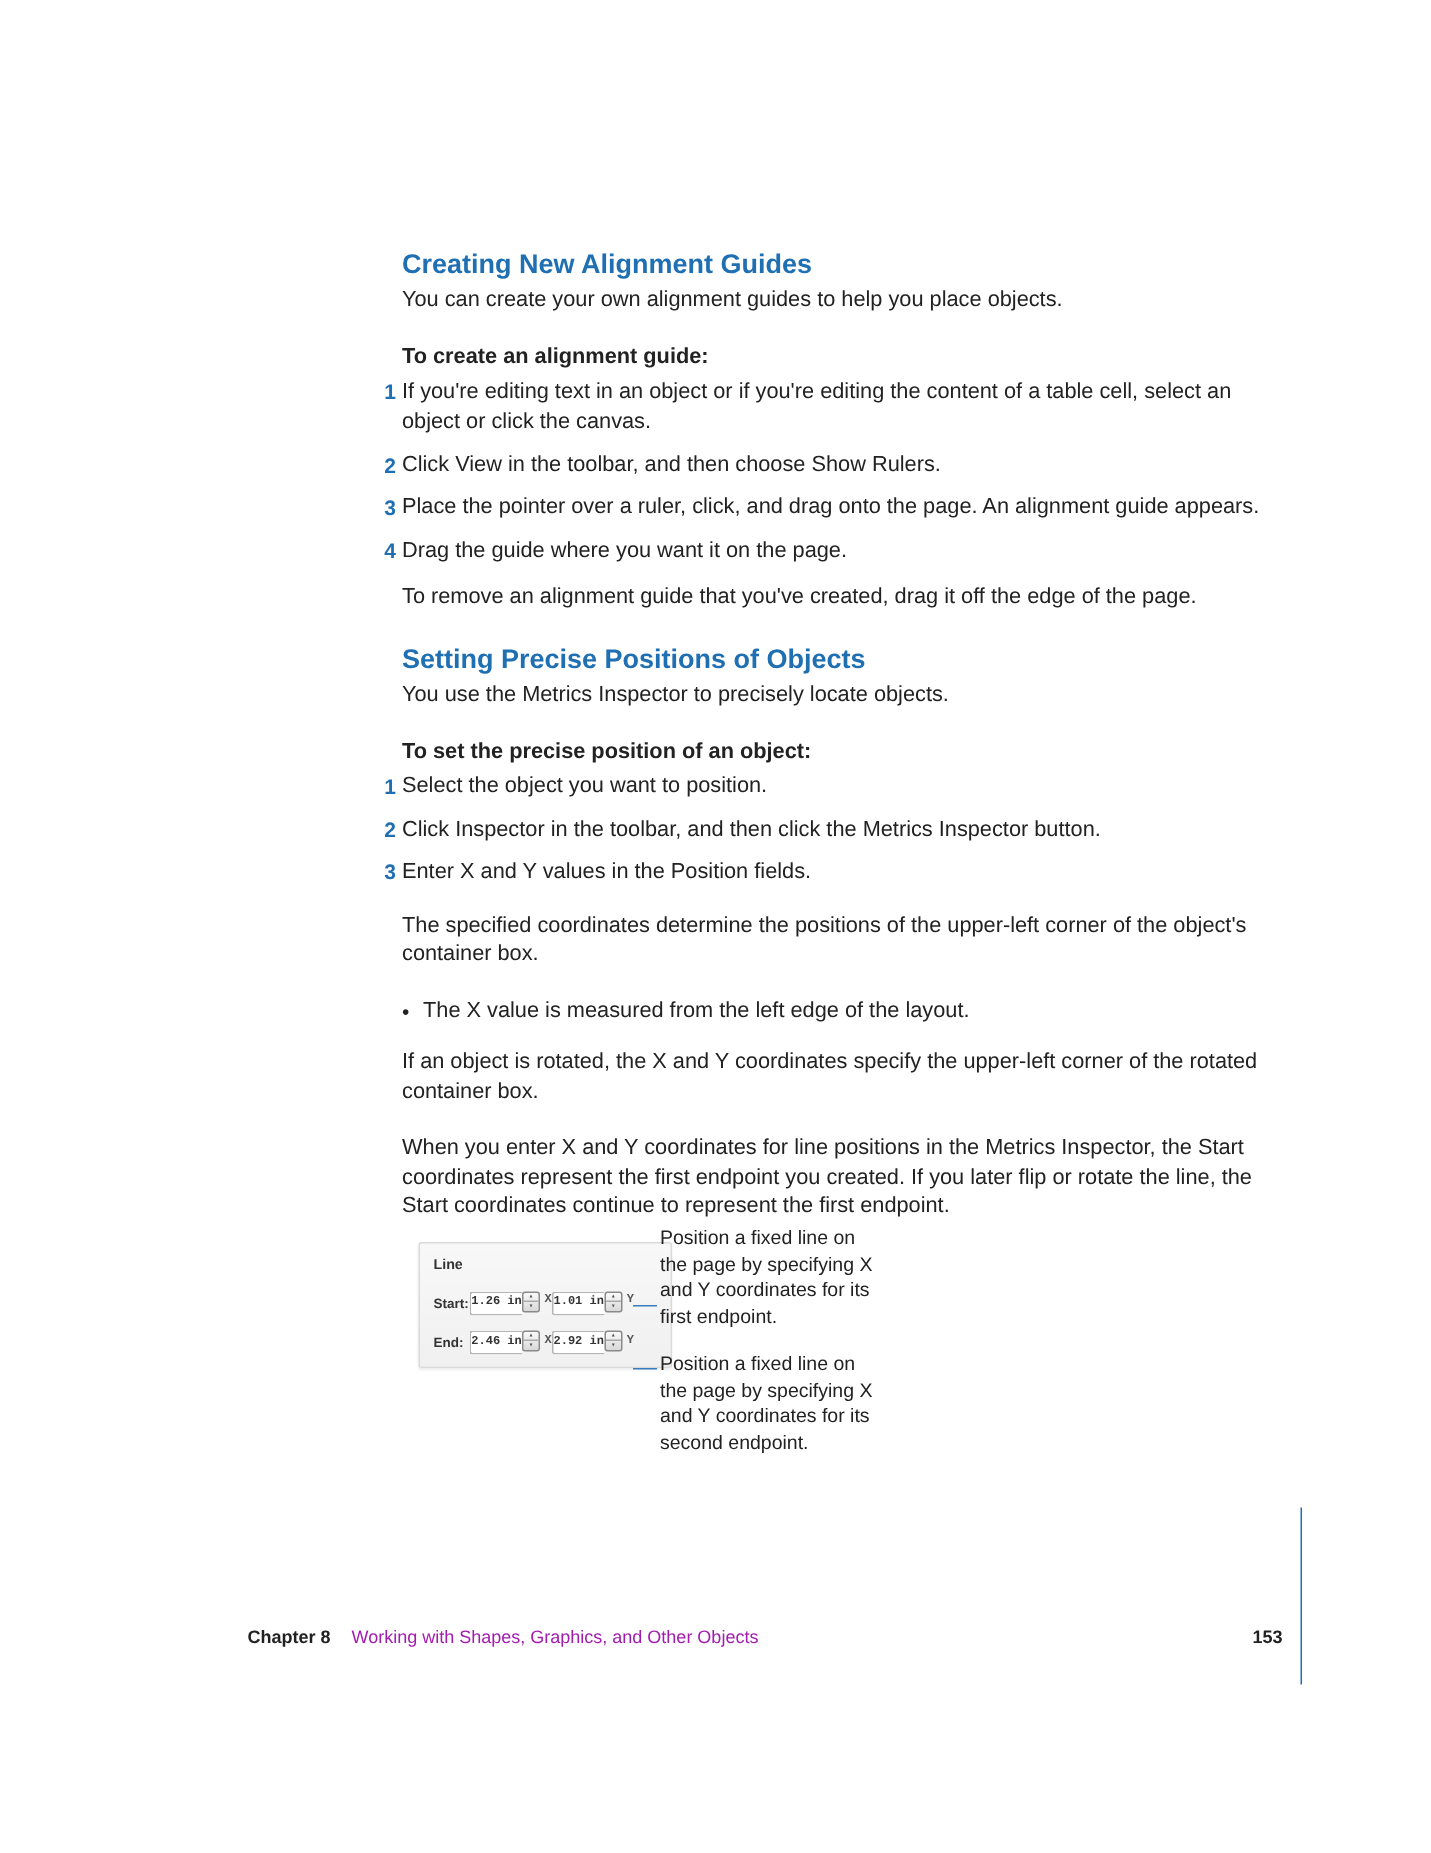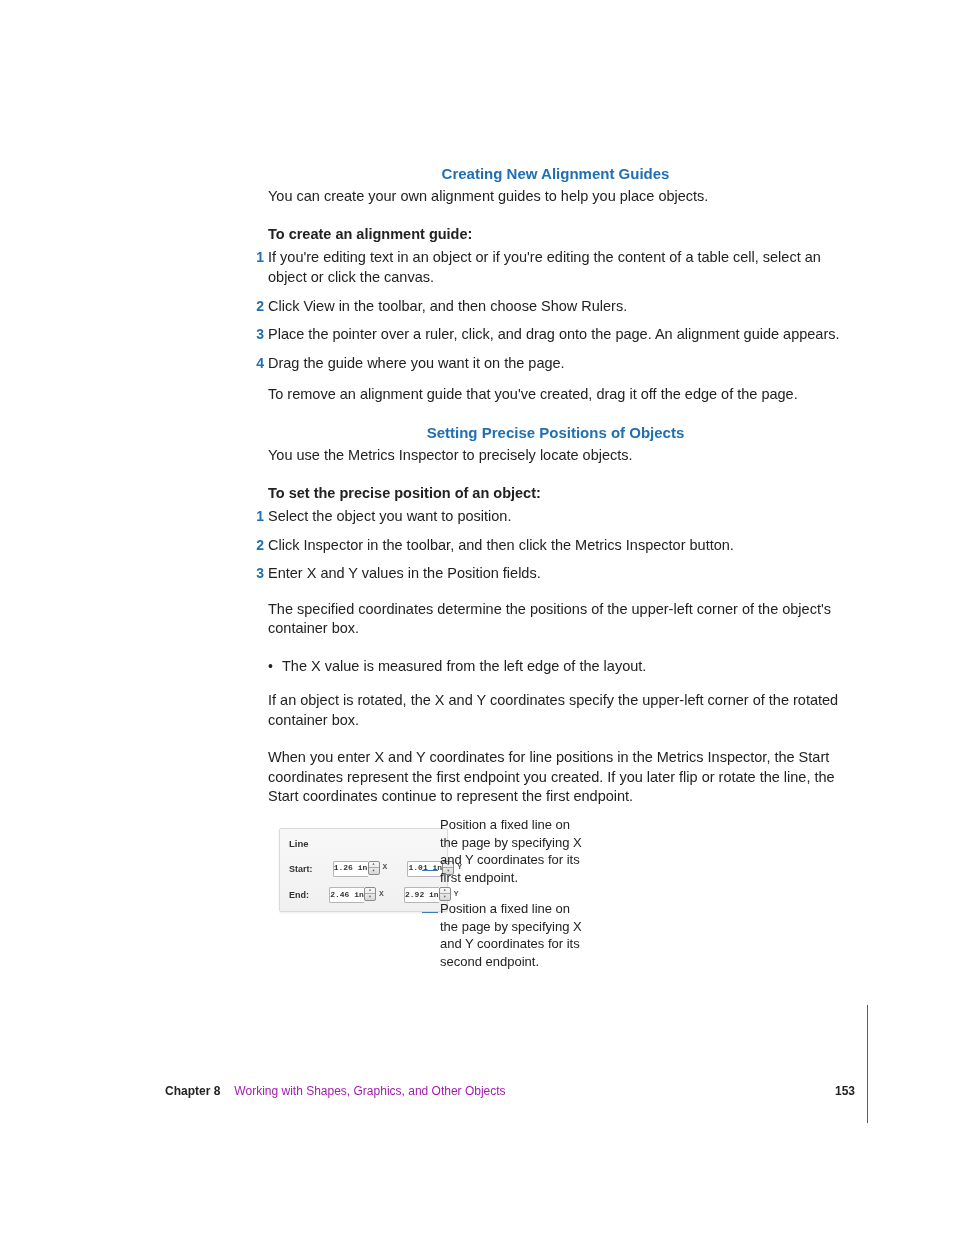--- a/index.html
+++ b/index.html
@@ -20,23 +20,22 @@
   }
   .content {
     position: absolute;
     left: 268px;
     top: 164px;
     width: 575px;
   }
   .blue-heading {
     color: #1f6fb3;
     font-weight: 700;
-    font-size: 15px;
+    font-size: 18px;
     margin: 0 0 3px 0;
-    text-align: center;
   }
   .intro {
     margin: 0 0 18px 0;
   }
   .bold-lead {
     font-weight: 700;
     margin: 0 0 4px 0;
   }
   ol.steps {
     list-style: none;
@@ -103,21 +102,21 @@
     color: #333;
   }
   .panel-title {
     font-size: 9.5px;
     font-weight: 700;
     margin-bottom: 10px;
   }
   .row {
     display: flex;
     align-items: flex-start;
-    gap: 20px;
+    gap: 0;
     margin-bottom: 12px;
   }
   .row:last-child { margin-bottom: 0; }
   .row-label {
     width: 24px;
     font-size: 9px;
     padding-top: 2px;
   }
   .field-col {
     display: flex;

